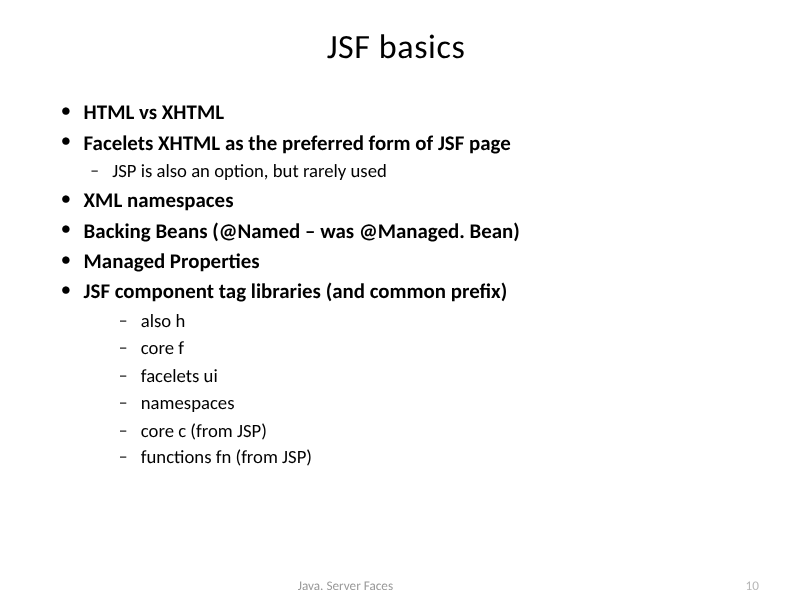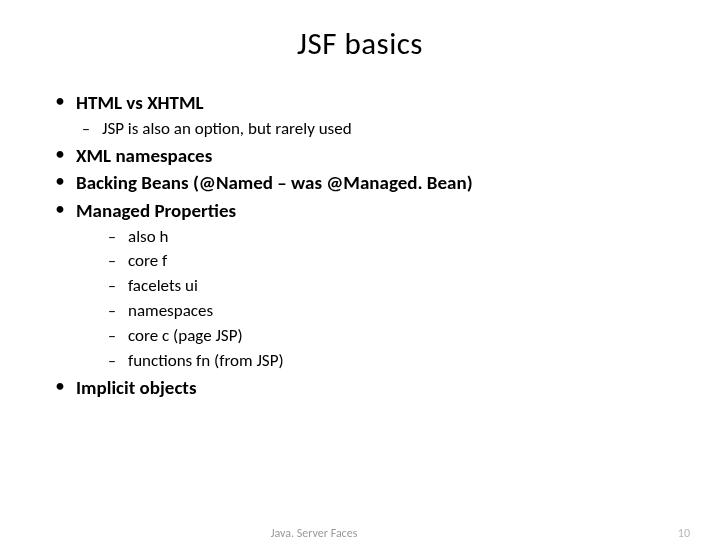--- a/index.html
+++ b/index.html
@@ -20,31 +20,32 @@
 </style>
 </head>
 <body>
 
 <div class="slide">
   <h1 class="title">JSF basics</h1>
 
   <div class="content">
     <ul>
       <li class="lvl1">HTML vs XHTML</li>
+      <li class="lvl1">Facelets XHTML as the preferred form of JSF page</li>
       <li class="lvl2">JSP is also an option, but rarely used</li>
       <li class="lvl1">XML namespaces</li>
       <li class="lvl1">Backing Beans (@Named – was @Managed. Bean)</li>
       <li class="lvl1">Managed Properties</li>
+      <li class="lvl1">JSF component tag libraries (and common prefix)</li>
       <li class="lvl3">also h</li>
       <li class="lvl3">core f</li>
       <li class="lvl3">facelets ui</li>
       <li class="lvl3">namespaces</li>
-      <li class="lvl3">core c (page JSP)</li>
+      <li class="lvl3">core c (from JSP)</li>
       <li class="lvl3">functions fn (from JSP)</li>
-      <li class="lvl1">Implicit objects</li>
     </ul>
   </div>
 
   <div class="footer">
     <span class="footer-center">Java. Server Faces</span>
     <span class="footer-right">10</span>
   </div>
 </div>
 
 </body></html>

